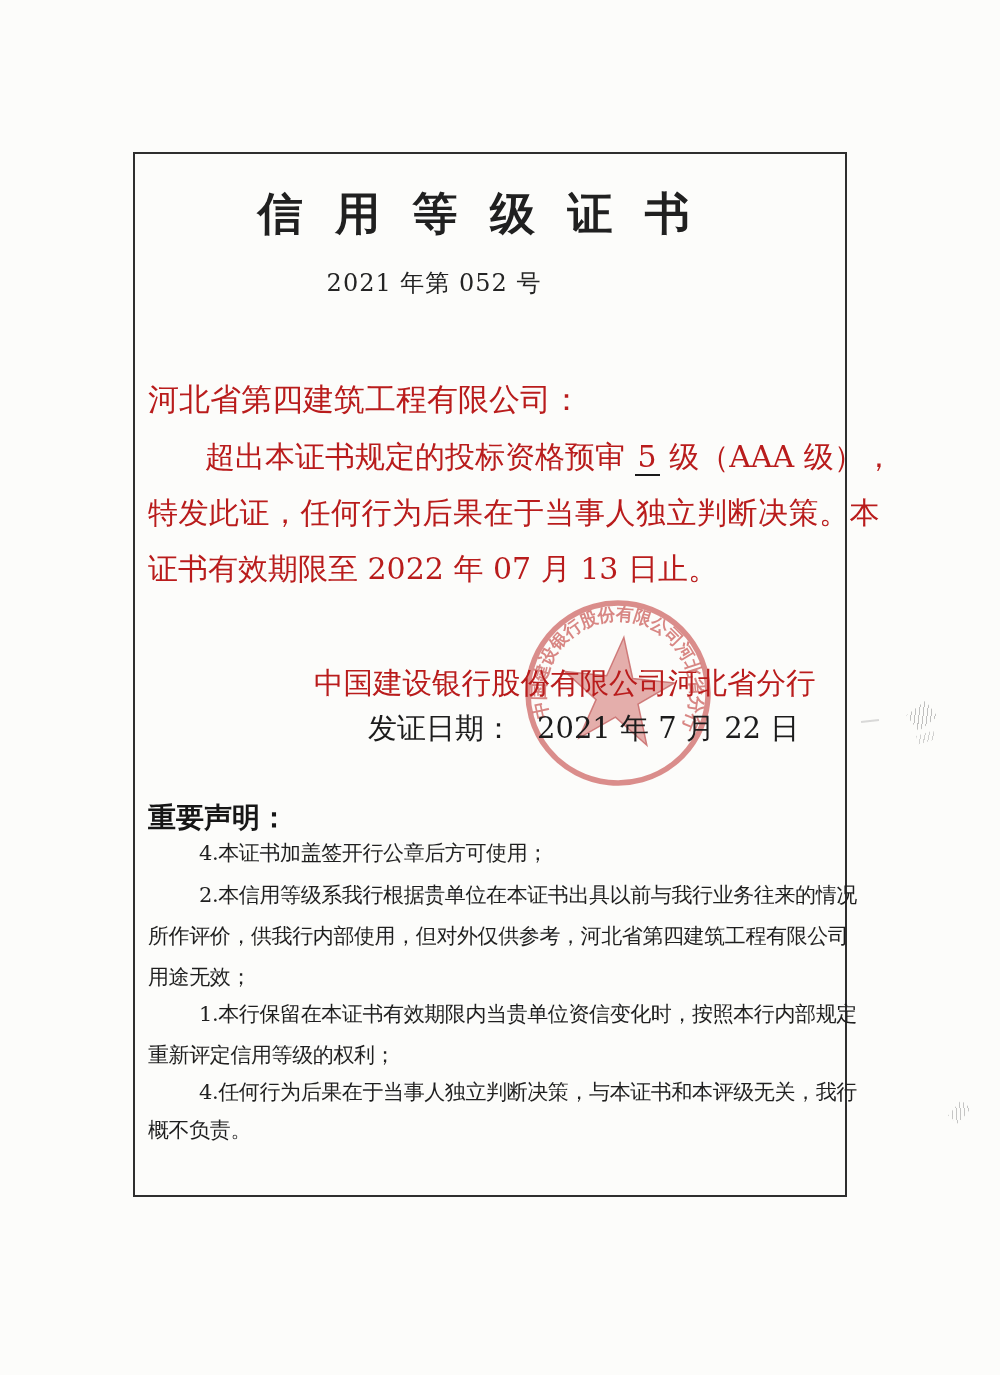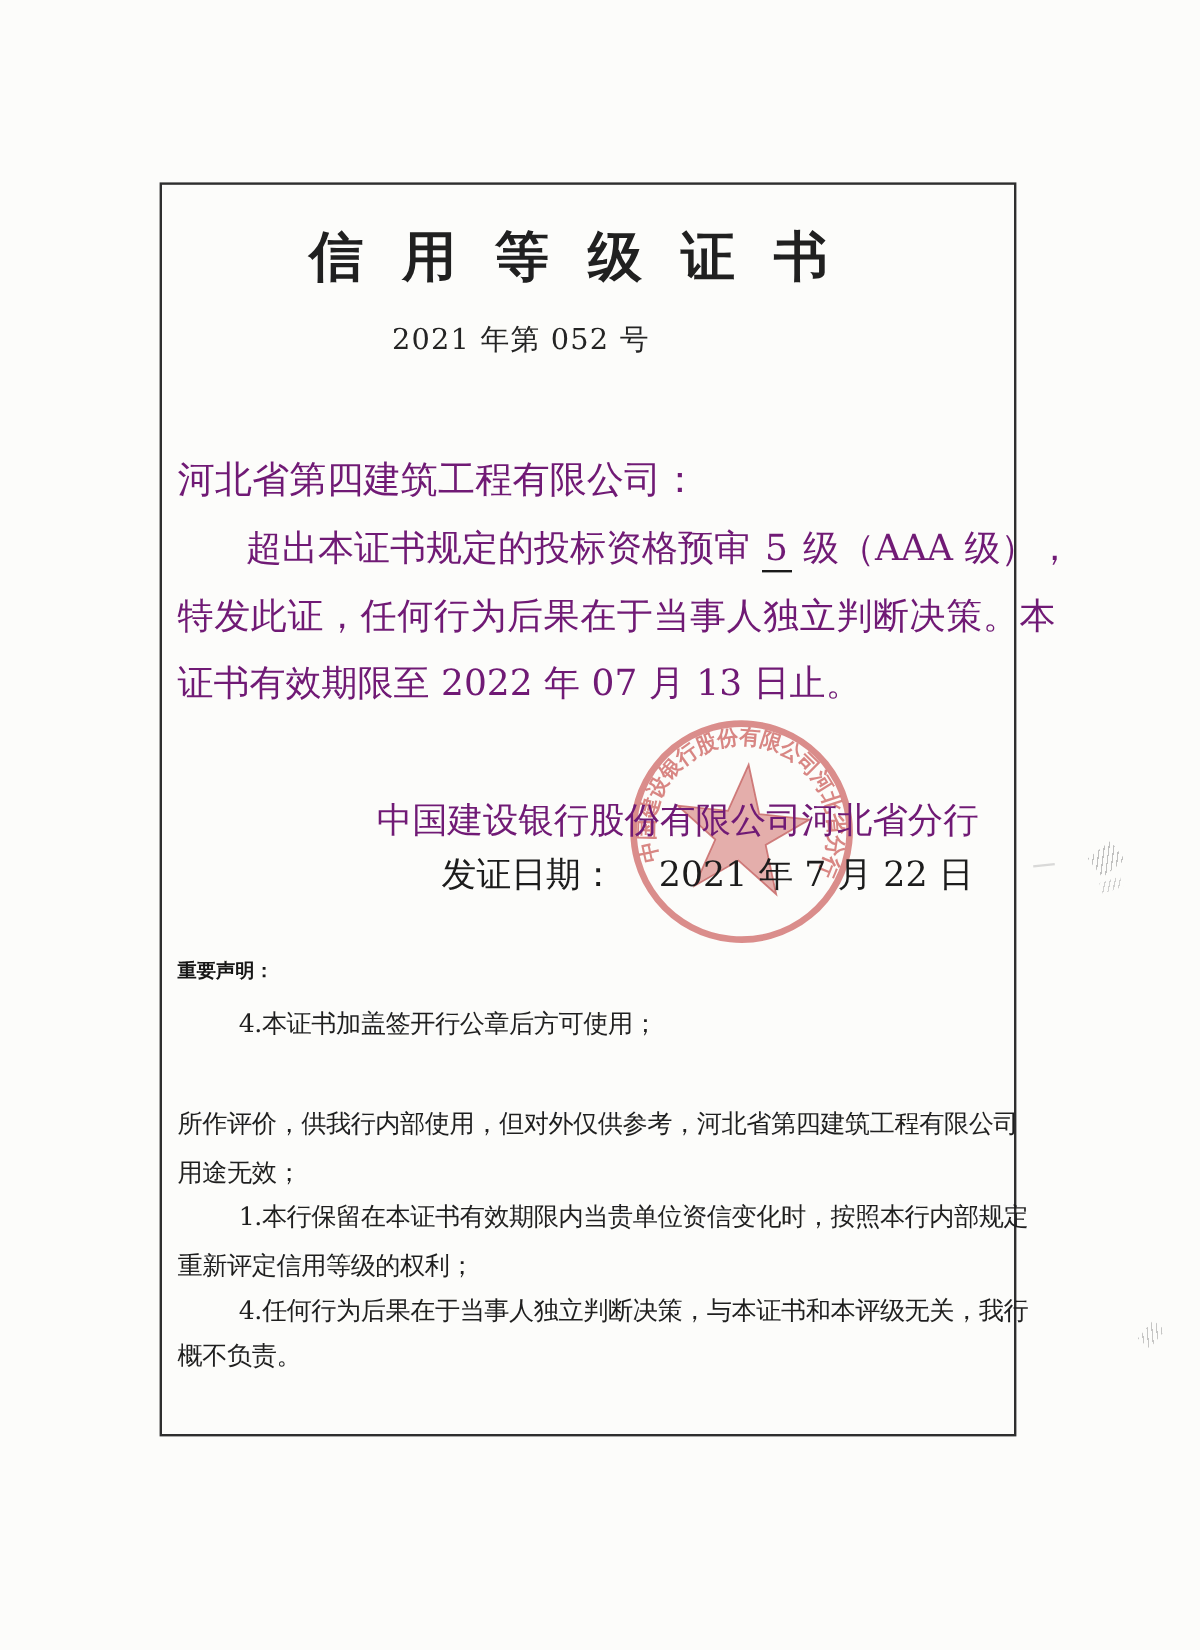--- a/index.html
+++ b/index.html
@@ -20,33 +20,33 @@
   .title{
     left:133px;top:189px;width:714px;text-align:center;
     font-family:"DejaVu Sans","Liberation Sans",sans-serif;
     font-weight:700;font-size:45px;letter-spacing:0.72em;line-height:1.1;
     color:#202020;margin:0;
   }
   .cert-number{
     left:133px;top:267px;width:602px;text-align:center;
     font-size:24px;letter-spacing:1px;color:#242424;
   }
-  .body-text{font-size:30px;color:#701a75;}
+  .body-text{font-size:30px;color:#b91c1c;}
   .recipient{left:148px;top:379px;font-size:31px;}
   .rating{left:205px;top:437px;}
   .grade-underline{border-bottom:2px solid #1a1a1a;padding:0 3px;}
   .usage{left:148px;top:493px;letter-spacing:0.5px;}
   .validity{left:148px;top:549px;}
   .issuer{left:314px;top:664px;font-size:29.5px;}
   .date-line{left:368px;top:709px;font-size:29px;}
-  .date-value{margin-left:36px;}
+  .date-value{margin-left:24px;}
   .notice-heading{
     left:148px;top:799px;
     font-family:"DejaVu Sans","Liberation Sans",sans-serif;
-    font-weight:700;font-size:16px;color:#161616;
+    font-weight:700;font-size:28px;color:#161616;
   }
   .notice-line{font-size:21px;letter-spacing:-0.4px;color:#1f1f1f;}
   .indent{left:199px;}
   .flush{left:148px;}
   .n1{top:839px;}
   .n2a{top:881px;}
   .n2b{top:922px;}
   .n2c{top:963px;}
   .n3a{top:1000px;}
   .n3b{top:1041px;}
@@ -116,20 +116,21 @@
   <div class="abs body-text issuer">中国建设银行股份有限公司河北省分行</div>
 
   <div class="abs date-line">
     <span>发证日期：</span><span class="date-value">2021 年 7 月 22 日</span>
   </div>
 
   <div class="abs notice-heading">重要声明：</div>
 
   <div class="abs notice-line indent n1">4.本证书加盖签开行公章后方可使用；</div>
 
+  <div class="abs notice-line indent n2a">2.本信用等级系我行根据贵单位在本证书出具以前与我行业务往来的情况</div>
   <div class="abs notice-line flush n2b">所作评价，供我行内部使用，但对外仅供参考，河北省第四建筑工程有限公司</div>
   <div class="abs notice-line flush n2c">用途无效；</div>
 
   <div class="abs notice-line indent n3a">1.本行保留在本证书有效期限内当贵单位资信变化时，按照本行内部规定</div>
   <div class="abs notice-line flush n3b">重新评定信用等级的权利；</div>
 
   <div class="abs notice-line indent n4a">4.任何行为后果在于当事人独立判断决策，与本证书和本评级无关，我行</div>
   <div class="abs notice-line flush n4b">概不负责。</div>
 
   <div class="smudge smudge-1"></div>

